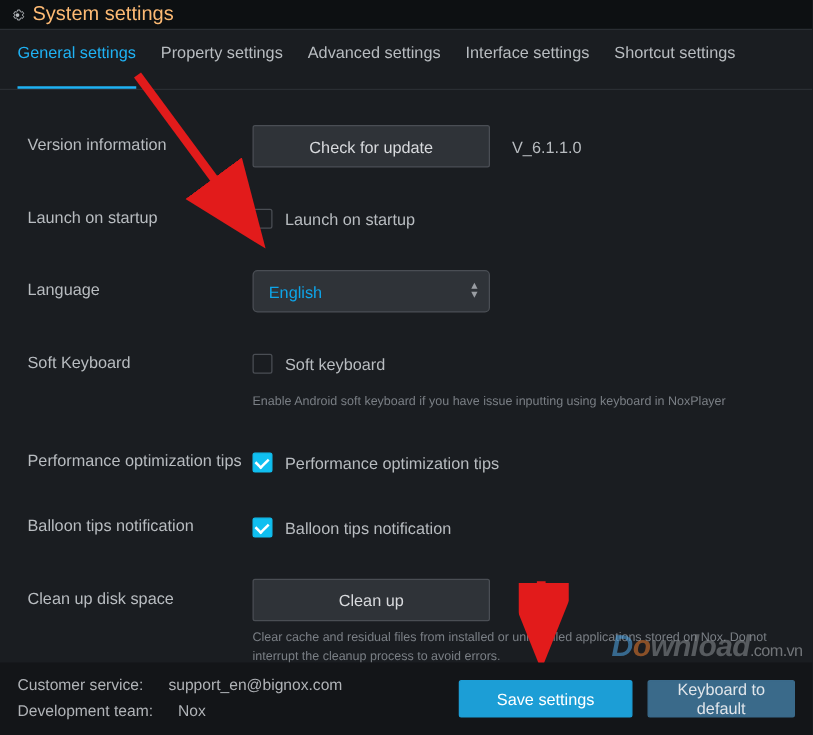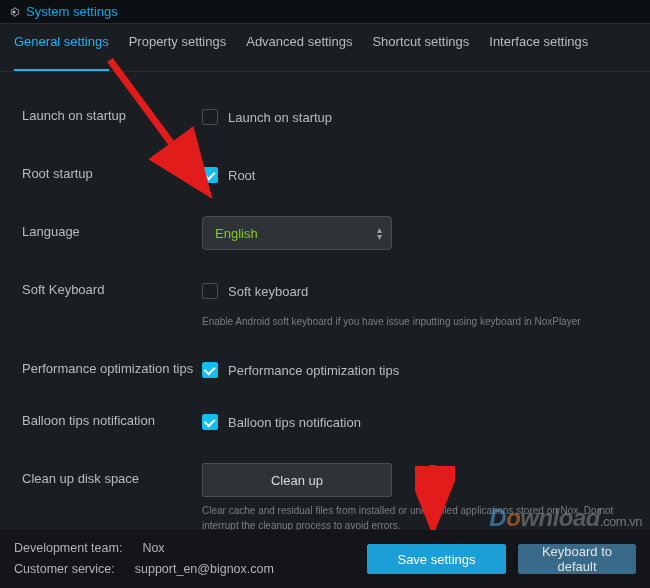--- a/index.html
+++ b/index.html
@@ -16,21 +16,21 @@
     .titlebar {
       height: 24px;
       background: #0d1012;
       display: flex;
       align-items: center;
       padding: 0 8px;
       gap: 6px;
       border-bottom: 1px solid #2a2e33;
     }
     .titlebar .gear { width: 12px; height: 12px; }
-    .titlebar-text { font-size: 13px; color: #0ea5e9; }
+    .titlebar-text { font-size: 16px; color: #fdba74; }
     .tabs {
       display: flex;
       gap: 20px;
       padding: 10px 14px 0 14px;
       border-bottom: 1px solid #2a2e33;
       background: #1a1d21;
     }
     .tab {
       padding-bottom: 20px;
       color: #b8bcc0;
@@ -113,21 +113,21 @@
     }
     .select-wrap {
       position: relative;
       width: 190px;
     }
     .select {
       width: 100%;
       height: 34px;
       background: #2f3338;
       border: 1px solid #4a4e54;
-      color: #84cc16;
+      color: #0ea5e9;
       padding: 0 12px;
       font-size: 13px;
       border-radius: 4px;
       appearance: none;
       cursor: pointer;
     }
     .select-arrows {
       position: absolute;
       right: 10px;
       top: 50%;
@@ -202,46 +202,44 @@
     <path d="M8 10a2 2 0 100-4 2 2 0 000 4z"></path>
     <path d="M13.3 8.6l1.4.8-1.3 2.2-1.5-.5a5 5 0 01-1 .6l-.3 1.6H8l-.3-1.6a5 5 0 01-1-.6l-1.5.5-1.3-2.2 1.4-.8a5 5 0 010-1.2L3.9 6.6l1.3-2.2 1.5.5a5 5 0 011-.6L8 2.7h2.6l.3 1.6a5 5 0 011 .6l1.5-.5 1.3 2.2-1.4.8a5 5 0 010 1.2z" fill="none" stroke="#b8bcc0" stroke-width="1"></path>
   </svg>
   <span class="titlebar-text">System settings</span>
 </div>
 
 <div class="tabs">
   <div class="tab active">General settings</div>
   <div class="tab">Property settings</div>
   <div class="tab">Advanced settings</div>
+  <div class="tab">Interface settings</div>
   <div class="tab">Shortcut settings</div>
-  <div class="tab">Interface settings</div>
 </div>
 
 <div class="content">
 
+  <div class="row">
+    <div class="row-label">Version information</div>
+    <div class="row-controls">
+      <button class="btn btn-wide">Check for update</button>
+      <span class="version-text">V_6.1.1.0</span>
+    </div>
+  </div>
 
   <div class="row">
     <div class="row-label">Launch on startup</div>
     <div class="row-controls">
       <div class="check-row">
         <div class="checkbox"></div>
         <span class="check-label">Launch on startup</span>
       </div>
     </div>
   </div>
 
-  <div class="row">
-    <div class="row-label">Root startup</div>
-    <div class="row-controls">
-      <div class="check-row">
-        <div class="checkbox checked"></div>
-        <span class="check-label">Root</span>
-      </div>
-    </div>
-  </div>
 
   <div class="row">
     <div class="row-label">Language</div>
     <div class="row-controls">
       <div class="select-wrap">
         <div class="select" style="display:flex;align-items:center;">English</div>
         <div class="select-arrows">
           <span>▴</span>
             <span>▾</span>
         </div>
@@ -286,26 +284,26 @@
       <button class="btn btn-wide">Clean up</button>
       <div class="help-text">Clear cache and residual files from installed or uninstalled applications stored on Nox. Do not interrupt the cleanup process to avoid errors.</div>
     </div>
   </div>
 
 </div>
 
 <div class="footer">
   <div class="footer-info">
     <div class="line">
+      <span>Customer service:</span>
+      <span>support_en@bignox.com</span>
+    </div>
+    <div class="line">
       <span>Development team:</span>
       <span>Nox</span>
-    </div>
-    <div class="line">
-      <span>Customer service:</span>
-      <span>support_en@bignox.com</span>
     </div>
   </div>
   <div class="footer-buttons">
     <button class="btn btn-primary">Save settings</button>
     <button class="btn btn-secondary">Keyboard to default</button>
   </div>
 </div>
 
 <svg class="arrow" style="left:100px; top:50px; width:130px; height:150px;">
   <defs>

